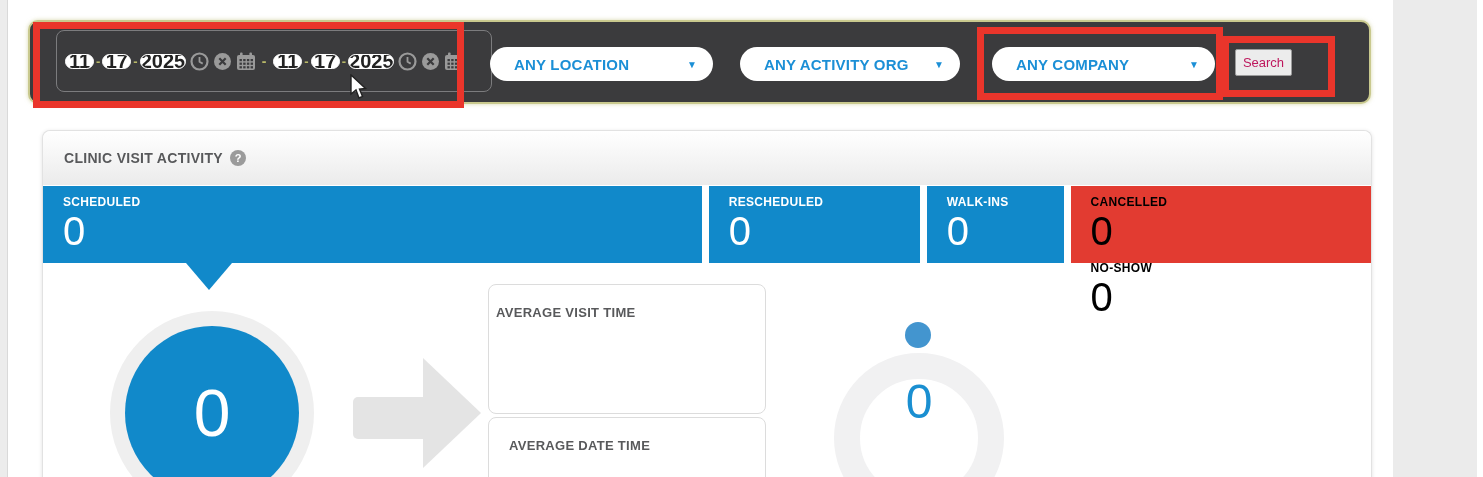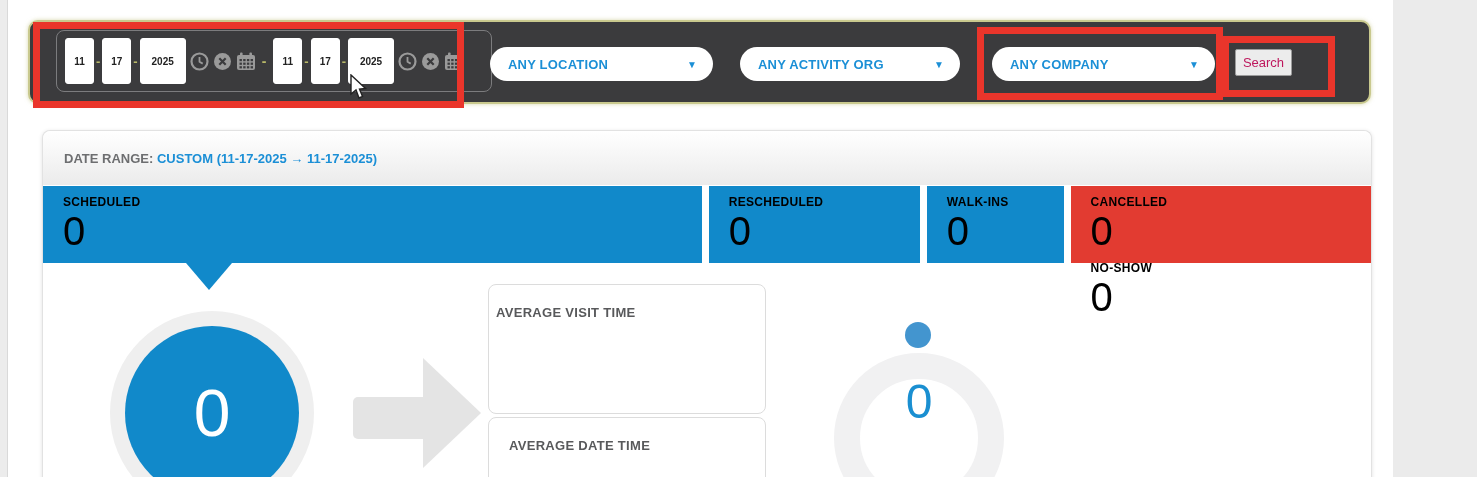--- a/index.html
+++ b/index.html
@@ -9,31 +9,31 @@
 
   
   #left-strip { left:0; top:0; width:8px; height:477px; background:#ececec; border-right:1px solid #d9d9d9; }
   #right-strip { left:1393px; top:0; width:84px; height:477px; background:#ebebeb; }
 
   
   #toolbar { left:28px; top:20px; width:1343px; height:84px; background:#3b3b3d;
     border-radius:10px; border:2px solid #c9c98e; box-shadow:0 0 4px rgba(190,190,120,.6); }
   #date-group { position:absolute; left:26px; top:8px; width:436px; height:62px;
     border:1px solid #7c7c7e; border-radius:8px; display:flex; align-items:center; padding:0 8px; }
-  .date-input { width:29px; height:46px; background:#fff; border:1px solid #fff; border-radius:3px;
-    text-align:center; font-size:10px; font-weight:bold; color:#222; font-family:"Liberation Sans",sans-serif; }
+  .date-input { width:29px; height:15px; background:#fff; border:1px solid #fff; border-radius:11px;
+    text-align:center; font-size:20px; font-weight:bold; color:#222; font-family:"Liberation Sans",sans-serif; }
   .date-input.year { width:46px; }
   .dash { color:#b9b968; font-weight:bold; margin:0 2px; font-size:13px; }
   .range-dash { color:#b9b968; font-weight:bold; margin:0 7px; font-size:14px; }
   .tb-icon { width:19px; height:19px; margin-left:4px; display:inline-block; cursor:pointer; }
   .tb-icon svg { display:block; }
 
   .pill { position:absolute; height:34px; background:#fff; border-radius:17px; display:flex;
     align-items:center; justify-content:space-between; padding:0 16px 0 18px; cursor:pointer; }
-  .pill .pill-label { color:#1b8fd6; font-size:13px; font-weight:bold; letter-spacing:.2px; }
+  .pill .pill-label { color:#1b8fd6; font-size:15px; font-weight:bold; letter-spacing:.2px;margin-left:6px; }
   .pill .chev { color:#1b8fd6; font-size:10px; }
   #pill-location { left:460px; top:25px; width:223px; }
   #pill-employer { left:710px; top:25px; width:220px; }
   #pill-company  { left:962px; top:25px; width:223px; }
   #search-btn { position:absolute; left:1205px; top:27px; width:57px; height:27px;
     background:#ececec; border:1px solid #9c9c9c; border-radius:2px; font-size:13px; color:#be185d;
     font-family:"Liberation Sans",sans-serif; cursor:pointer; }
 
   
   .anno { border:7px solid #ea352b; pointer-events:none; z-index:50; }
@@ -53,21 +53,21 @@
   .panel-title-wrap { display:flex; align-items:center; gap:7px; }
   #panel-title { font-size:14px; font-weight:bold; color:#58595b; letter-spacing:.3px; }
   #help-icon { width:16px; height:16px; border-radius:50%; background:#9b9b9b; color:#fff;
     font-size:11px; font-weight:bold; display:flex; align-items:center; justify-content:center; cursor:pointer; }
   #date-range-wrap { font-size:13px; font-weight:bold; }
   #date-range-label { color:#6d6e70; }
   #date-range-value { color:#1b8fd6; cursor:pointer; }
 
   
   #stat-bar { position:absolute; left:0; top:55px; width:100%; height:77px; display:flex; gap:7px; }
-  .stat-block { color:#000000; padding:9px 0 0 20px; }
+  .stat-block { color:#ffffff; padding:9px 0 0 20px; }
   .stat-blue { background:#1189ca; }
   .stat-red  { background:#e23b31;flex-direction:column; }
   .stat-label { font-size:12px; font-weight:bold; letter-spacing:.3px; }
   .stat-value { font-size:40px; line-height:1.05; margin-top:1px; font-weight:400; }
   #stat-scheduled { width:49.6%; }
   #stat-rescheduled { width:15.9%; }
   #stat-walkins { width:10.3%; }
   #stat-redgroup { flex:1; display:flex; padding:0; }
   .stat-cell { flex:1; padding:9px 0 0 20px; }
 
@@ -212,23 +212,23 @@
 
 <div class="abs" id="cursor">
   <svg width="20" height="28" viewBox="0 0 20 28">
       <path d="M2 1 L2 20 L7 16 L10 24 L13.5 22.5 L10.5 15 L16.5 14.5 Z" fill="#ffffff" stroke="#222" stroke-width="1.4"></path>
     </svg>
 </div>
 
 <div id="panel" class="abs">
 
   <div id="panel-header">
-    <div id="date-range-wrap">
-      <span id="date-range-label">DATE RANGE:</span>
-      <span id="date-range-value">CUSTOM (11-17-2025 → 11-17-2025)</span>
+    <div class="panel-title-wrap">
+      <span id="panel-title">CLINIC VISIT ACTIVITY</span>
+      <span id="help-icon">?</span>
     </div>
   </div>
 
   <div id="stat-bar">
     <div class="stat-block stat-blue" id="stat-scheduled">
       <div class="stat-label">SCHEDULED</div>
       <div class="stat-value">0</div>
     </div>
     <div class="stat-block stat-blue" id="stat-rescheduled">
       <div class="stat-label">RESCHEDULED</div>

